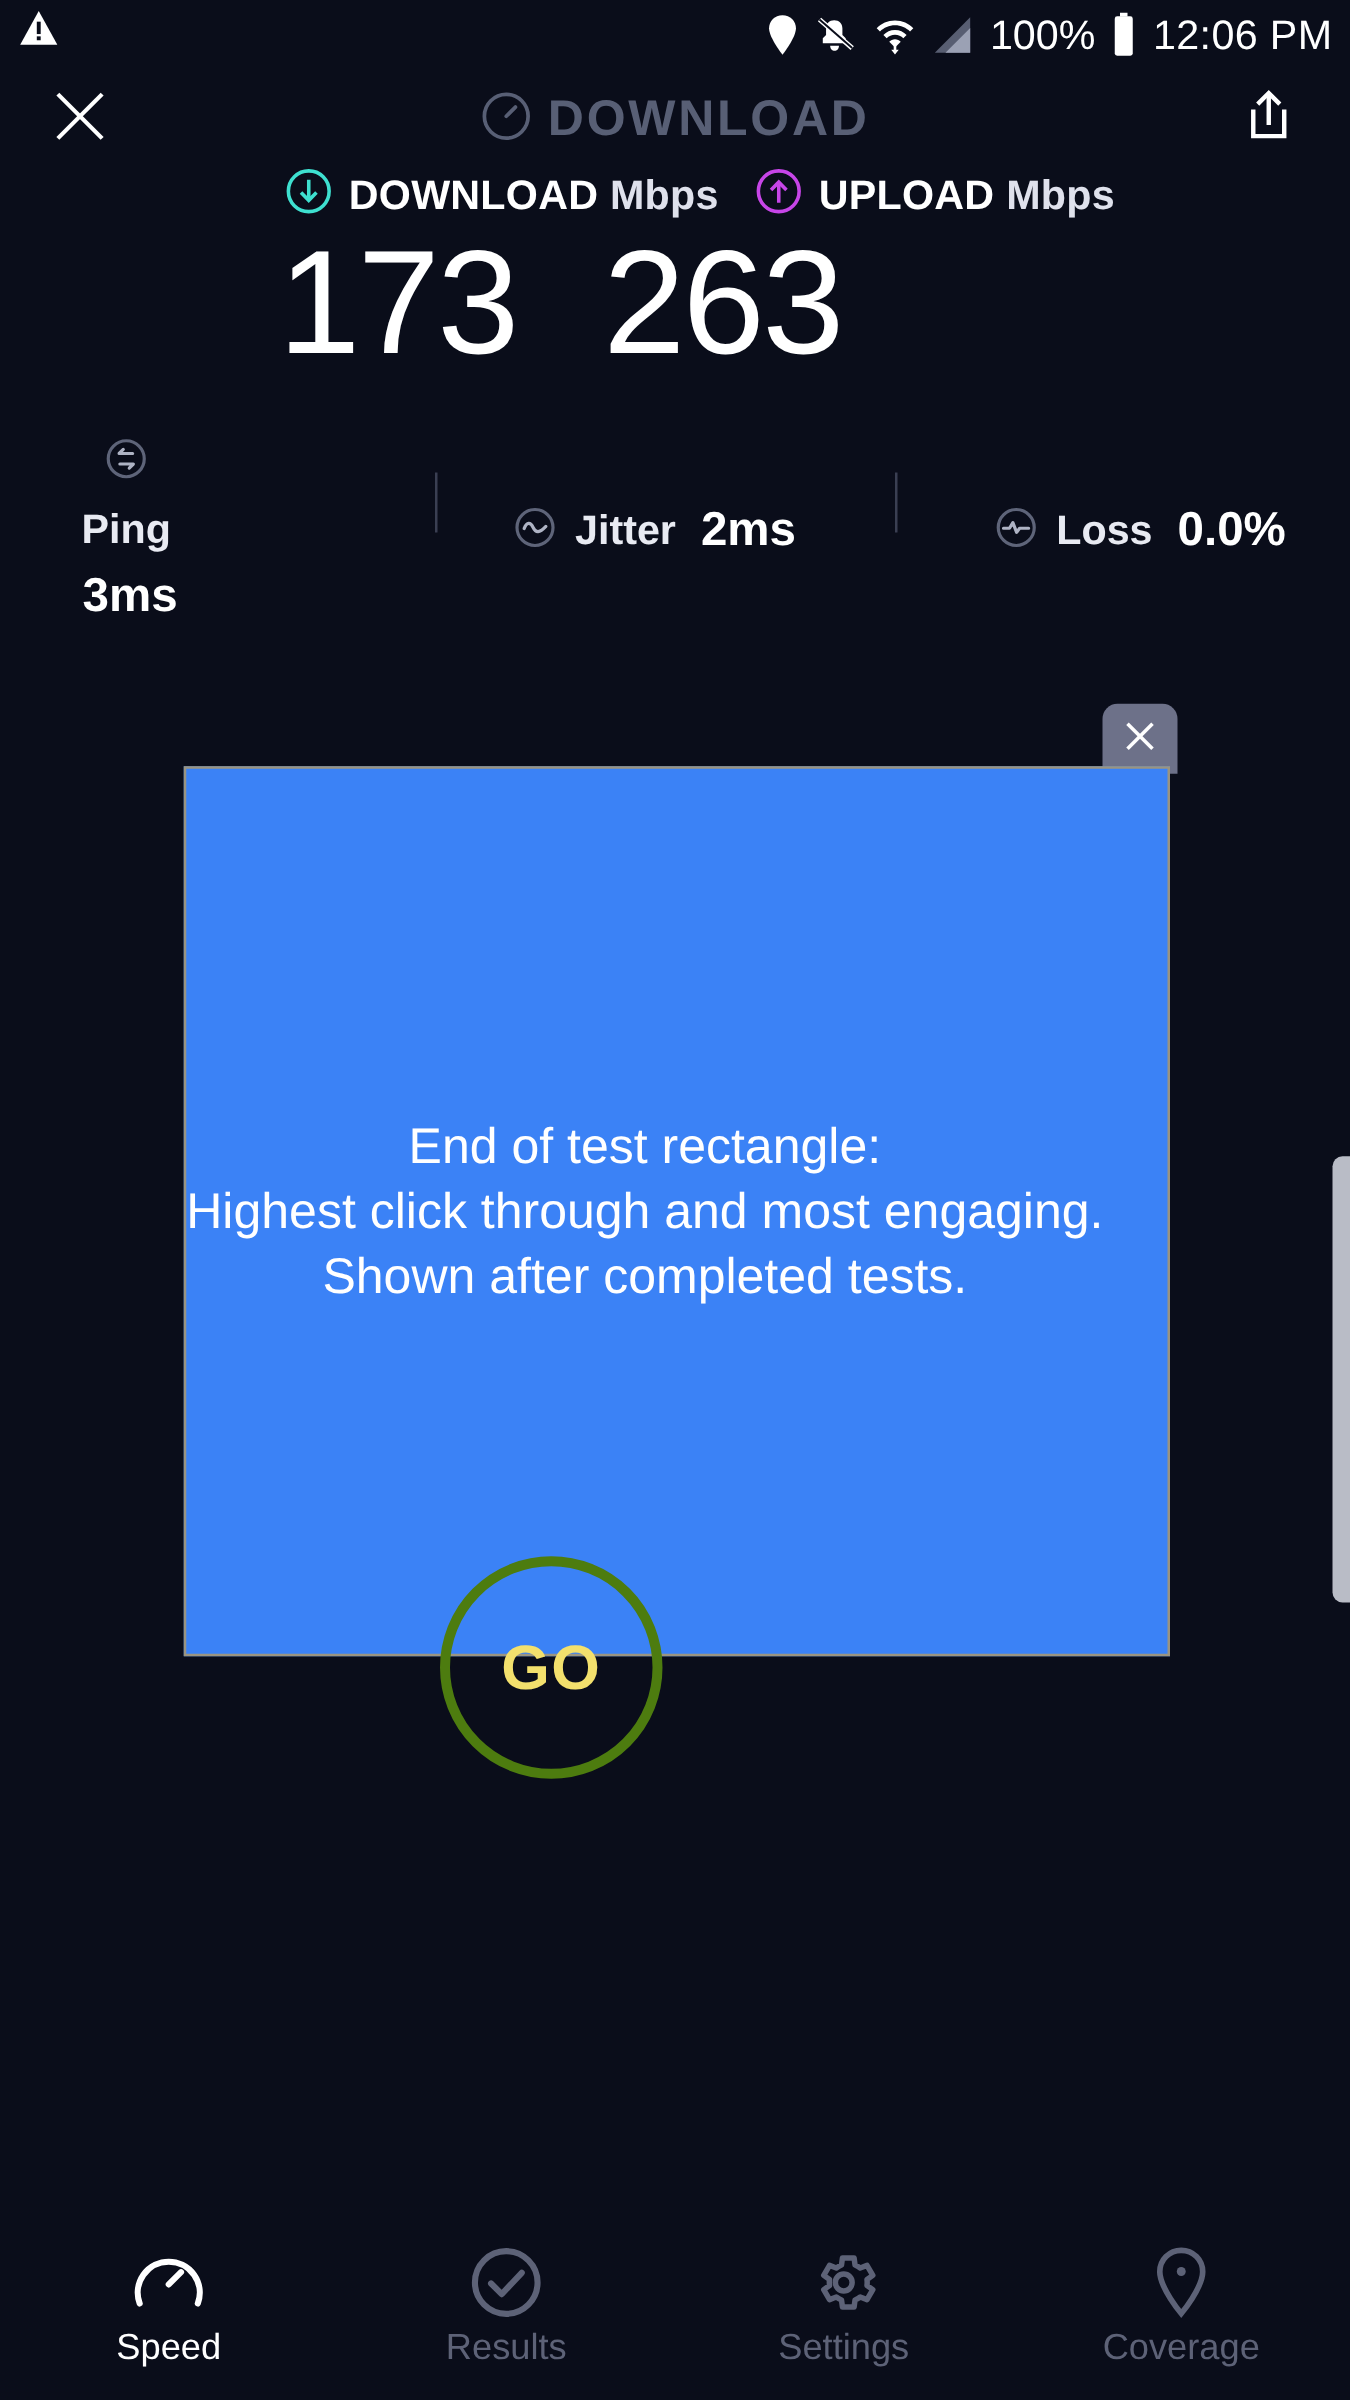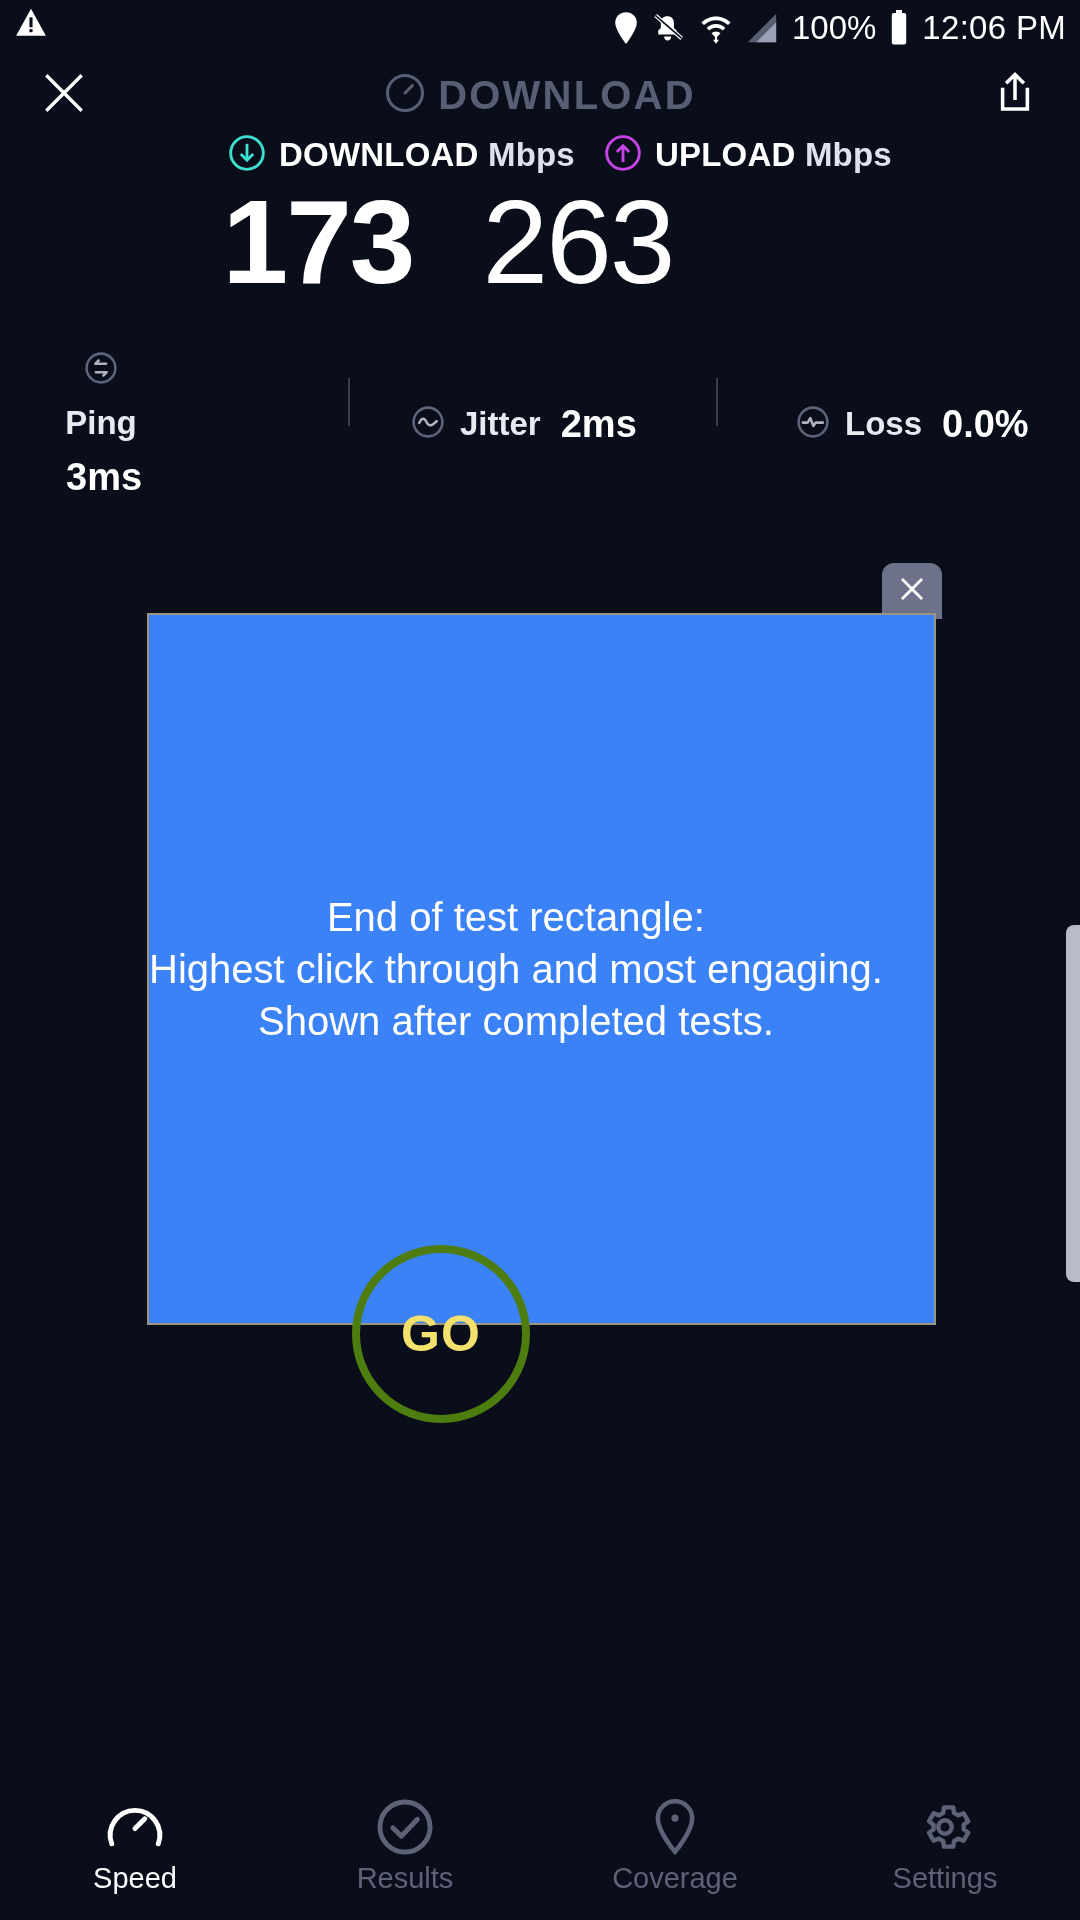--- a/index.html
+++ b/index.html
@@ -70,21 +70,21 @@
     color:#ffffff; font-size:33px; font-weight:bold; letter-spacing:0.2px;
   }
   .metric-label .unit { font-weight:bold; color:#dfe1ec; }
   .big-numbers { position:relative; width:1080px; height:110px; }
   .big-val {
     position:absolute; top:-10px;
     color:#ffffff; font-size:118px; font-weight:300;
     font-family:"Liberation Sans", sans-serif;
     letter-spacing:-2px;
   }
-  .big-val.download { left:218px; width:200px; text-align:center;font-weight:bold; }
+  .big-val.download { left:218px; width:200px; text-align:center; }
   .big-val.upload   { left:478px; width:200px; text-align:center; }
 
   .pjl-row {
     position:absolute; top:262px; left:0; width:1080px; height:56px;
     display:flex; align-items:center;
   }
   .pjl-item {
     position:absolute; display:flex; align-items:center; gap:14px;
   }
   .pjl-item.ping   { left:60px;flex-direction:column; }
@@ -337,31 +337,31 @@
       <span>
         <svg width="62" height="62" viewBox="0 0 24 24">
           <circle cx="12" cy="12" r="9.7" fill="none" stroke="#5d6277" stroke-width="1.9"></circle>
           <polyline points="7.3,12.3 10.6,15.6 16.8,9" fill="none" stroke="#5d6277" stroke-width="1.9" stroke-linecap="round" stroke-linejoin="round"></polyline>
         </svg>
       </span>
       <span class="nav-label">Results</span>
     </div>
     <div class="nav-item">
       <span>
+        <svg width="62" height="62" viewBox="0 0 24 24">
+          <path d="M19.2 12.9 a7.4 7.4 0 0 0 0-1.8 l1.8-1.3 -1.8-3.1 -2.1 0.8 a7.4 7.4 0 0 0-1.6-0.9 l-0.3-2.2 h-3.6 l-0.3 2.2 a7.4 7.4 0 0 0-1.6 0.9 l-2.1-0.8 -1.8 3.1 1.8 1.3 a7.4 7.4 0 0 0 0 1.8 l-1.8 1.3 1.8 3.1 2.1-0.8 a7.4 7.4 0 0 0 1.6 0.9 l0.3 2.2 h3.6 l0.3-2.2 a7.4 7.4 0 0 0 1.6-0.9 l2.1 0.8 1.8-3.1 Z" fill="none" stroke="#5d6277" stroke-width="1.7" stroke-linejoin="round"></path>
+          <circle cx="12" cy="12" r="2.6" fill="none" stroke="#5d6277" stroke-width="1.7"></circle>
+        </svg>
+      </span>
+      <span class="nav-label">Settings</span>
+    </div>
+    <div class="nav-item">
+      <span>
         <svg width="62" height="62" viewBox="0 0 24 26">
           <path d="M12 2.2 C8 2.2 4.8 5.4 4.8 9.4 C4.8 14.8 12 23.4 12 23.4 C12 23.4 19.2 14.8 19.2 9.4 C19.2 5.4 16 2.2 12 2.2 Z" fill="none" stroke="#5d6277" stroke-width="1.9"></path>
           <circle cx="12" cy="9.3" r="1.5" fill="#5d6277"></circle>
         </svg>
       </span>
       <span class="nav-label">Coverage</span>
     </div>
-    <div class="nav-item">
-      <span>
-        <svg width="62" height="62" viewBox="0 0 24 24">
-          <path d="M19.2 12.9 a7.4 7.4 0 0 0 0-1.8 l1.8-1.3 -1.8-3.1 -2.1 0.8 a7.4 7.4 0 0 0-1.6-0.9 l-0.3-2.2 h-3.6 l-0.3 2.2 a7.4 7.4 0 0 0-1.6 0.9 l-2.1-0.8 -1.8 3.1 1.8 1.3 a7.4 7.4 0 0 0 0 1.8 l-1.8 1.3 1.8 3.1 2.1-0.8 a7.4 7.4 0 0 0 1.6 0.9 l0.3 2.2 h3.6 l0.3-2.2 a7.4 7.4 0 0 0 1.6-0.9 l2.1 0.8 1.8-3.1 Z" fill="none" stroke="#5d6277" stroke-width="1.7" stroke-linejoin="round"></path>
-          <circle cx="12" cy="12" r="2.6" fill="none" stroke="#5d6277" stroke-width="1.7"></circle>
-        </svg>
-      </span>
-      <span class="nav-label">Settings</span>
-    </div>
   </div>
 
 </div>
 
 </body></html>

